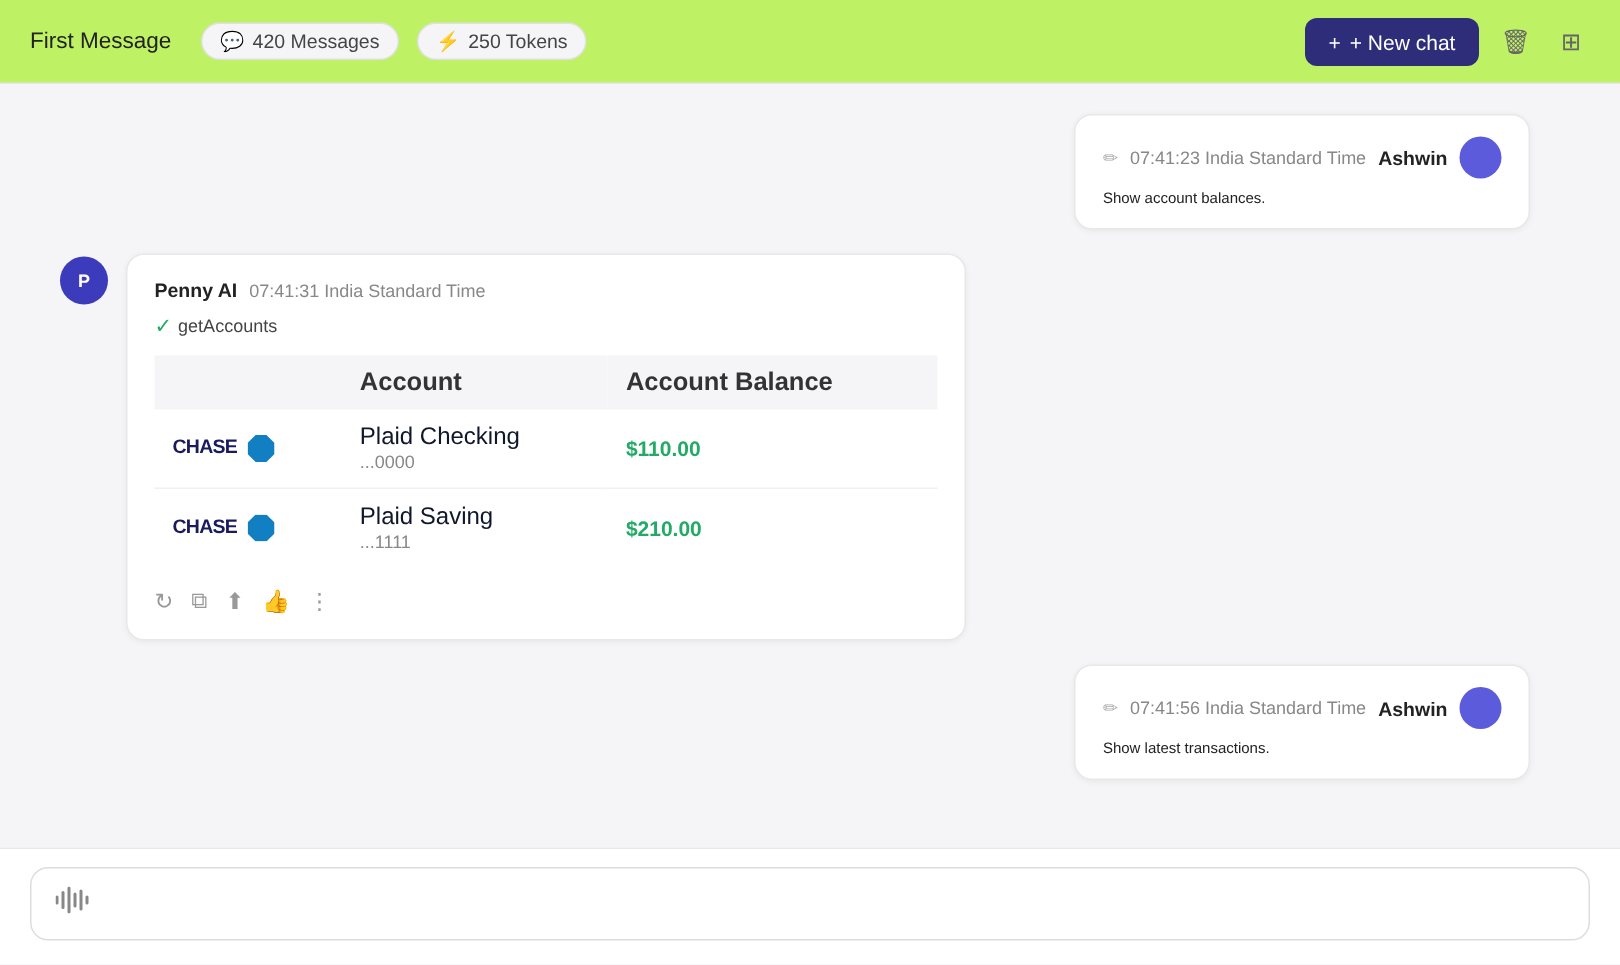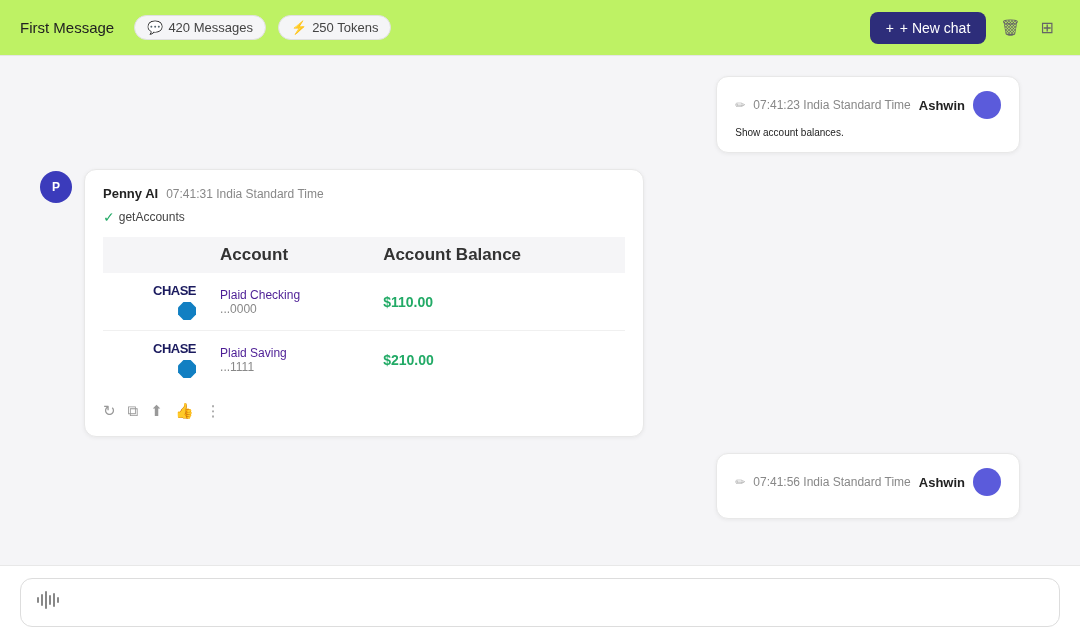--- a/index.html
+++ b/index.html
@@ -201,33 +201,32 @@
     .account-table td {
       padding: 10px 12px;
       border-bottom: 1px solid #f0f0f0;
       vertical-align: middle;
     }
     .account-table tr:last-child td {
       border-bottom: none;
     }
     .bank-logo {
       display: flex;
-      align-items: flex-end;
+      align-items: flex-start;
       gap: 4px;
-      flex-direction: column;
     }
     .chase-text {
       font-weight: 900;
       font-size: 13px;
       color: #1a1a5e;
       letter-spacing: -0.5px;
     }
     .account-name {
-      font-size: 12px;
-      color: #4c1d95;
+      font-size: 16px;
+      color: #0f172a;
       font-weight: 500;
     }
     .account-number {
       font-size: 12px;
       color: #888;
     }
     .balance-green {
       color: #22aa66;
       font-weight: 600;
       font-size: 14px;
@@ -380,20 +379,21 @@
   </div>
 
   <div class="user-message-wrapper">
     <div class="user-message-bubble">
       <div class="message-meta">
         <span class="edit-icon">✏</span>
         <span>07:41:56 India Standard Time</span>
         <span class="username">Ashwin</span>
         <div class="avatar"></div>
       </div>
+      <div class="message-text">Show latest transactions.</div>
     </div>
   </div>
 
 </div>
 
 <div class="input-area">
   <div class="input-container">
     <span class="waveform-icon">
       <svg width="24" height="18" viewBox="0 0 24 18" fill="none" xmlns="http://www.w3.org/2000/svg">
         <rect x="0" y="6" width="2" height="6" rx="1" fill="#888"></rect>

